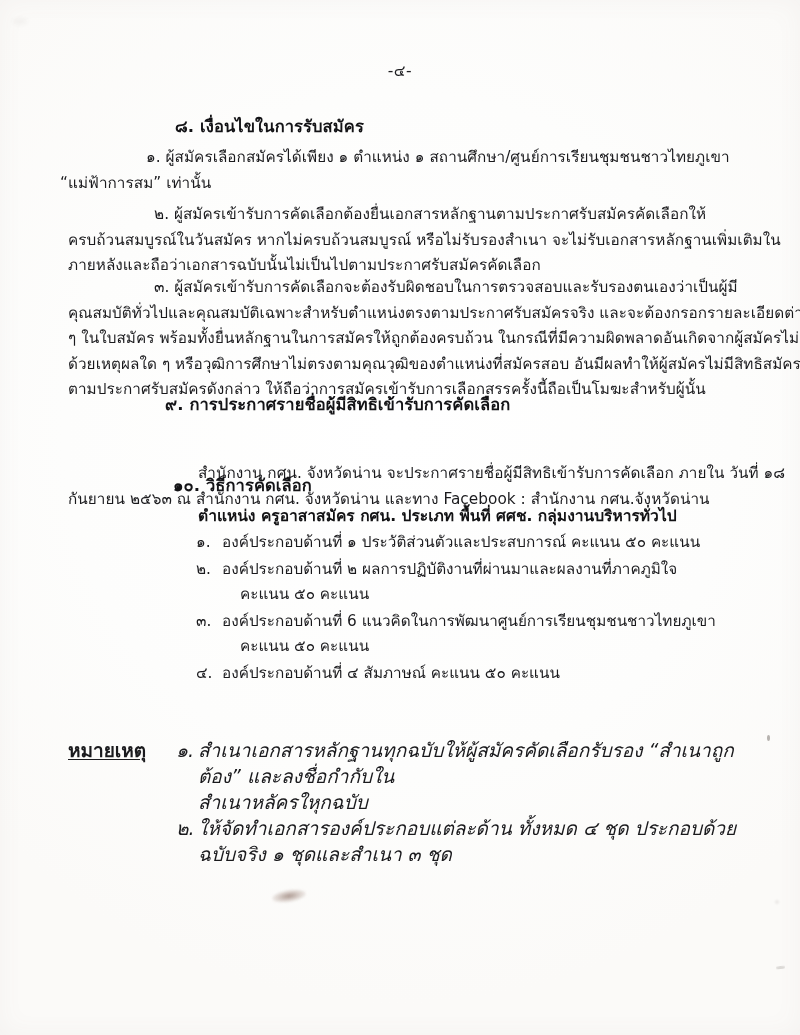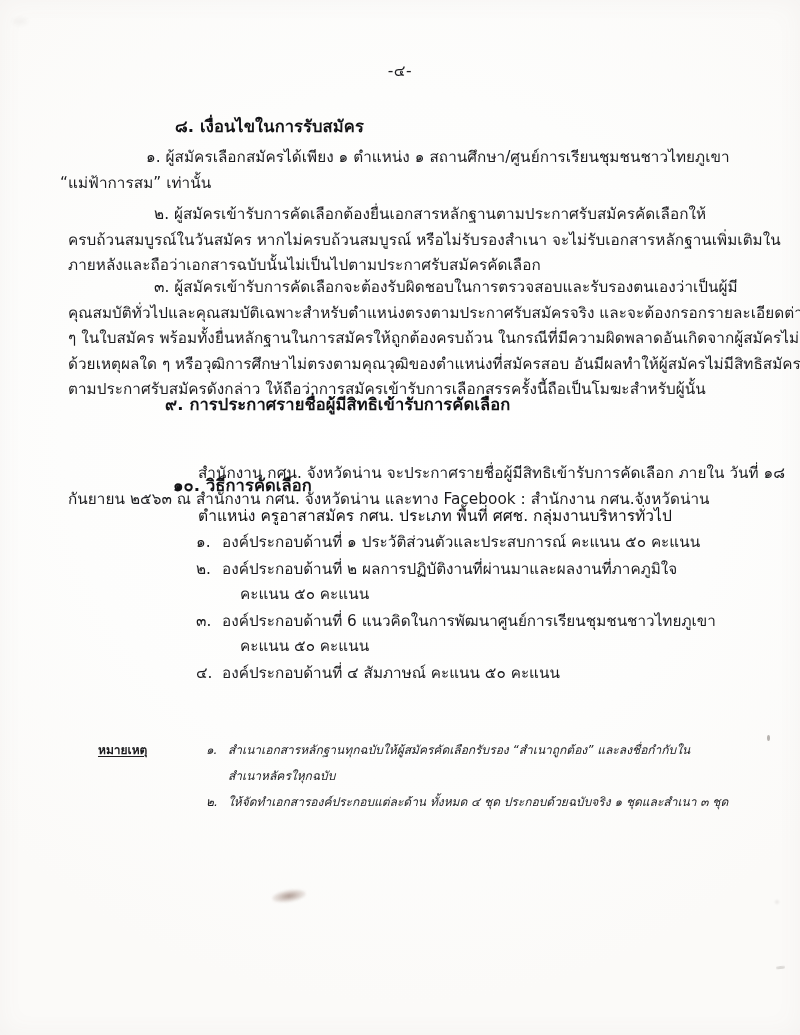--- a/index.html
+++ b/index.html
@@ -76,21 +76,21 @@
     width: 86px;
   }
   .para-line {
     display: block;
     white-space: nowrap;
   }
 
   .pos-line {
     position: absolute;
     font-size: 15.6px;
-    font-weight: normal;
+    font-weight: bold;
     color: #121214;
     white-space: nowrap;
   }
 
   .criteria {
     position: absolute;
     font-size: 15.3px;
     line-height: 25.5px;
     color: #1a1a1d;
   }
@@ -107,24 +107,23 @@
   .crit-body {
     flex: 1 1 auto;
   }
   .crit-body .sub {
     display: block;
     padding-left: 18px;
   }
 
   .note-block {
     position: absolute;
-    font-size: 12px;
+    font-size: 19px;
     line-height: 26px;
     color: #1a1a1d;
-    margin-left: 30px;
   }
   .note-label {
     position: absolute;
     left: 0;
     top: 0;
     font-weight: bold;
     text-decoration: underline;
     text-underline-offset: 2px;
     white-space: nowrap;
   }

